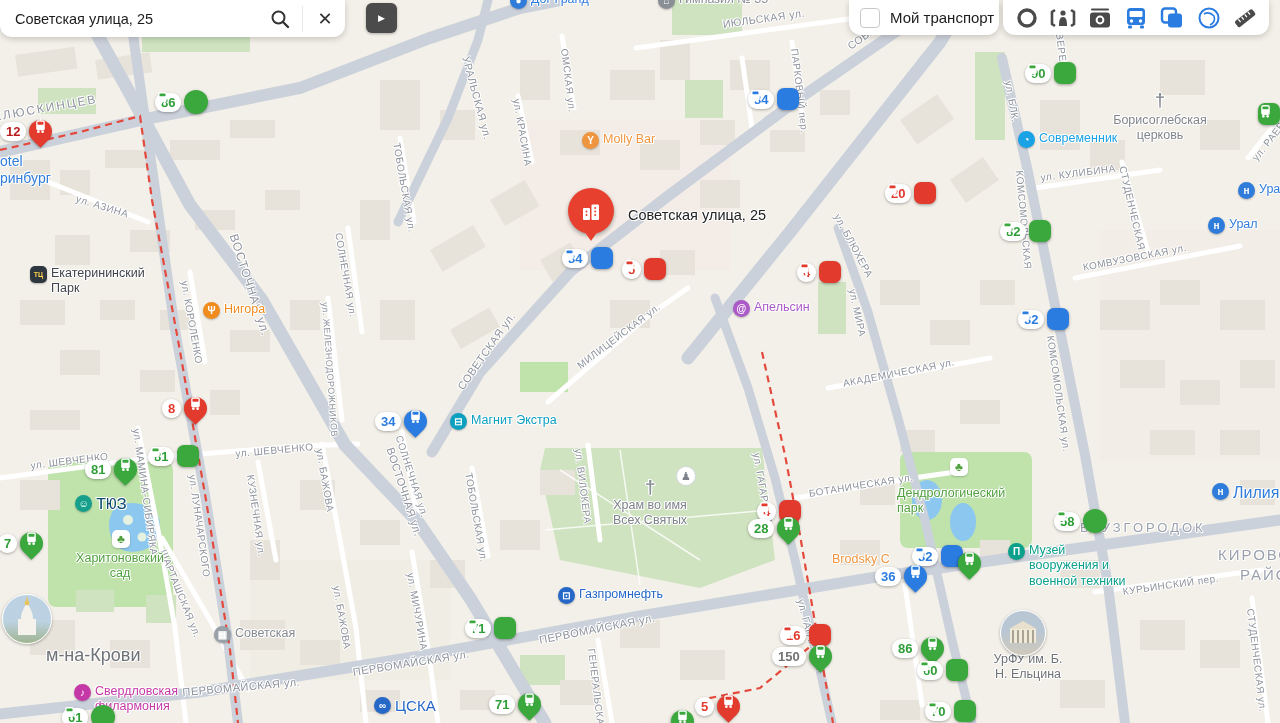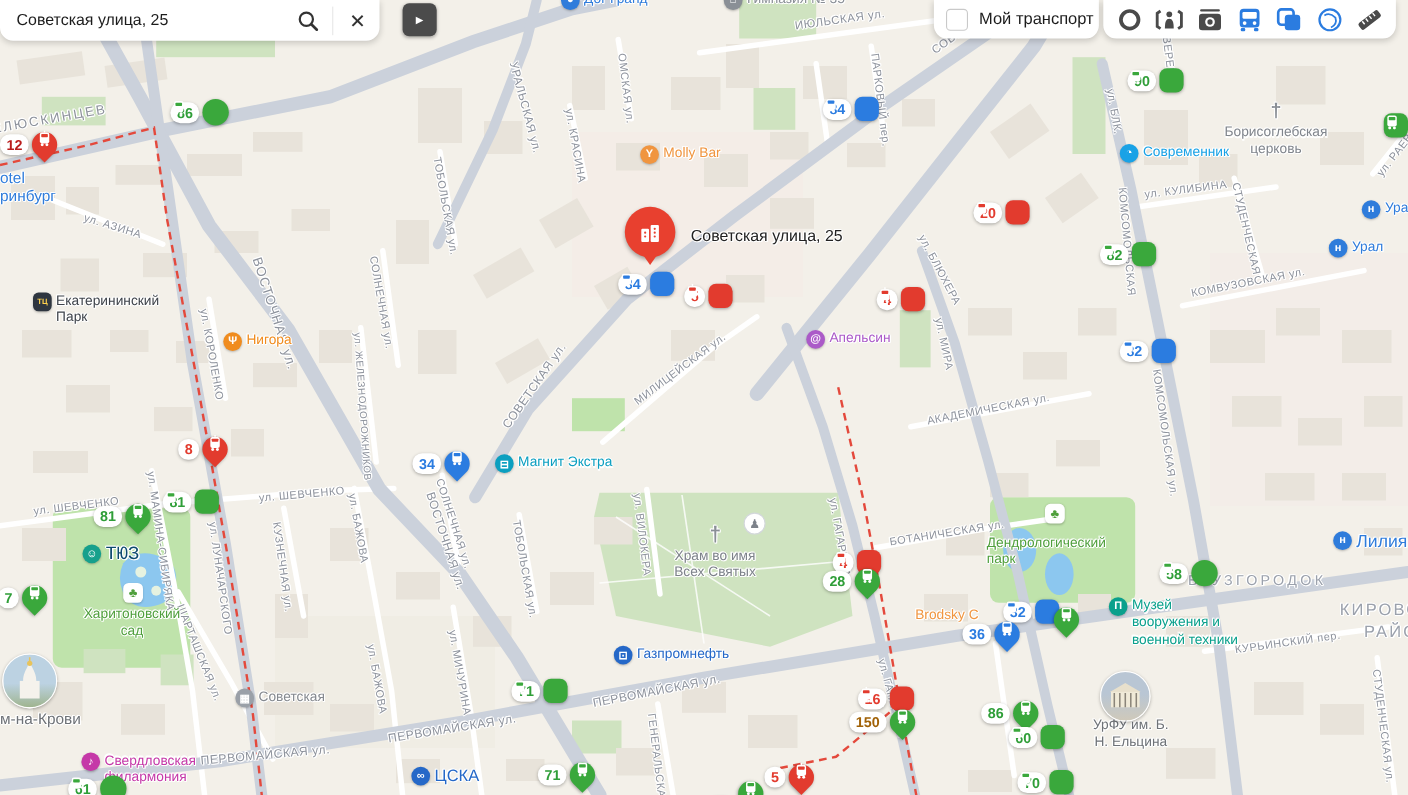--- a/index.html
+++ b/index.html
@@ -365,21 +365,21 @@
         </div>
         <div class="poi" style="left: 558px; top: 587px;">
           <span class="poi-ic" style="background: rgb(37, 104, 200);">⊡</span>
           <div class="t halo" style="color: rgb(37, 104, 200); font-size: 12.5px;">Газпромнефть</div>
         </div>
         <div class="poi" style="left: 214px; top: 626px;">
           <span class="poi-ic" style="background: rgb(154, 160, 168);">▦</span>
           <div class="t halo" style="color: rgb(133, 137, 143); font-size: 12.5px;">Советская</div>
         </div>
         <div class="poi" style="left: 0px; top: 645px;">
-          <div class="t halo" style="color: rgb(110, 114, 119); font-size: 14px;">м-на-Крови</div>
+          <div class="t halo" style="color: rgb(110, 114, 119); font-size: 18px; margin-left: 46px;">м-на-Крови</div>
         </div>
         <div class="poi" style="left: 74px; top: 684px;">
           <span class="poi-ic" style="background: rgb(197, 56, 168);">♪</span>
           <div class="t halo" style="color: rgb(197, 56, 168); font-size: 12.5px;">Свердловская
 филармония</div>
         </div>
         <div class="poi" style="left: 374px; top: 697px;">
           <span class="poi-ic" style="background: rgb(37, 104, 200);">∞</span>
           <div class="t halo" style="color: rgb(37, 104, 200); font-size: 15px;">ЦСКА</div>
         </div>
@@ -665,21 +665,21 @@
             <svg width="15" height="15" viewBox="0 0 14 14">
               <line x1="7" y1="0.2" x2="7" y2="2" stroke="#fff" stroke-width="1.2"></line>
               <rect x="3" y="1.8" width="8" height="9.4" rx="1.8" fill="#fff"></rect>
               <rect x="4.2" y="3.2" width="5.6" height="2.7" rx="0.6" fill="#e23b2e"></rect>
               <circle cx="5" cy="12.4" r="1.25" fill="#fff"></circle>
               <circle cx="9" cy="12.4" r="1.25" fill="#fff"></circle>
             </svg>
           </div>
         </div>
         <div class="badge" style="left: 772px; top: 645px;">
-          <span class="pill" style="color: #a16207;">150</span>
+          <span class="pill" style="color: #737373;">150</span>
           <div class="mk drop" style="background: rgb(58, 168, 60);">
             <svg width="15" height="15" viewBox="0 0 14 14">
               <rect x="3" y="1.8" width="8" height="9.4" rx="1.8" fill="#fff"></rect>
               <rect x="4.2" y="3.2" width="5.6" height="2.7" rx="0.6" fill="#3aa83c"></rect>
               <circle cx="5" cy="12.4" r="1.25" fill="#fff"></circle>
               <circle cx="9" cy="12.4" r="1.25" fill="#fff"></circle>
             </svg>
           </div>
         </div>
         <div class="badge" style="left: 892px; top: 637px;">

